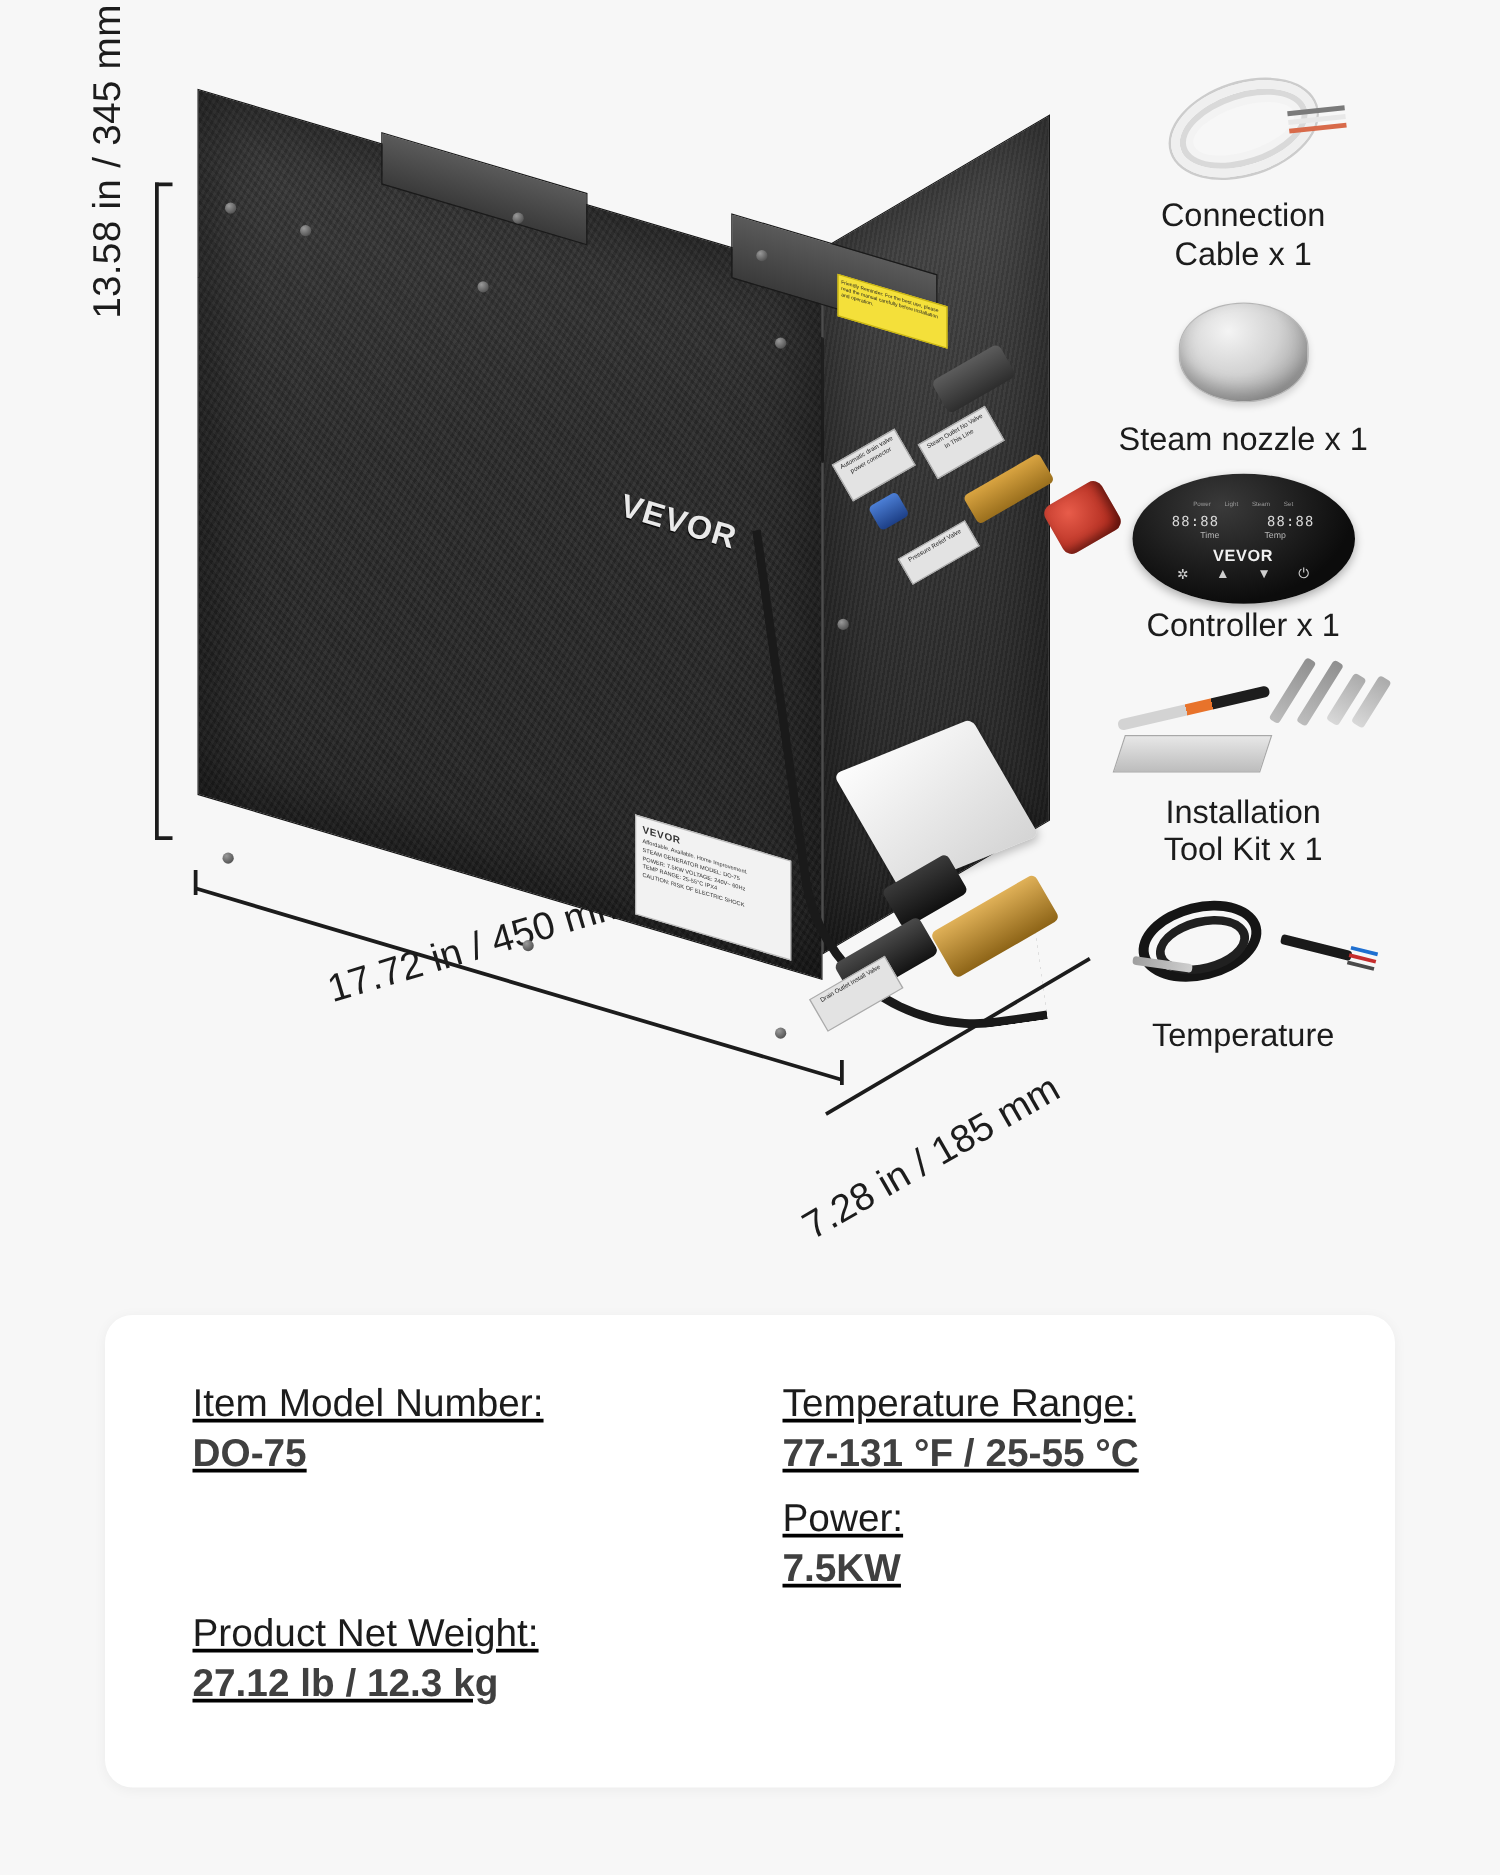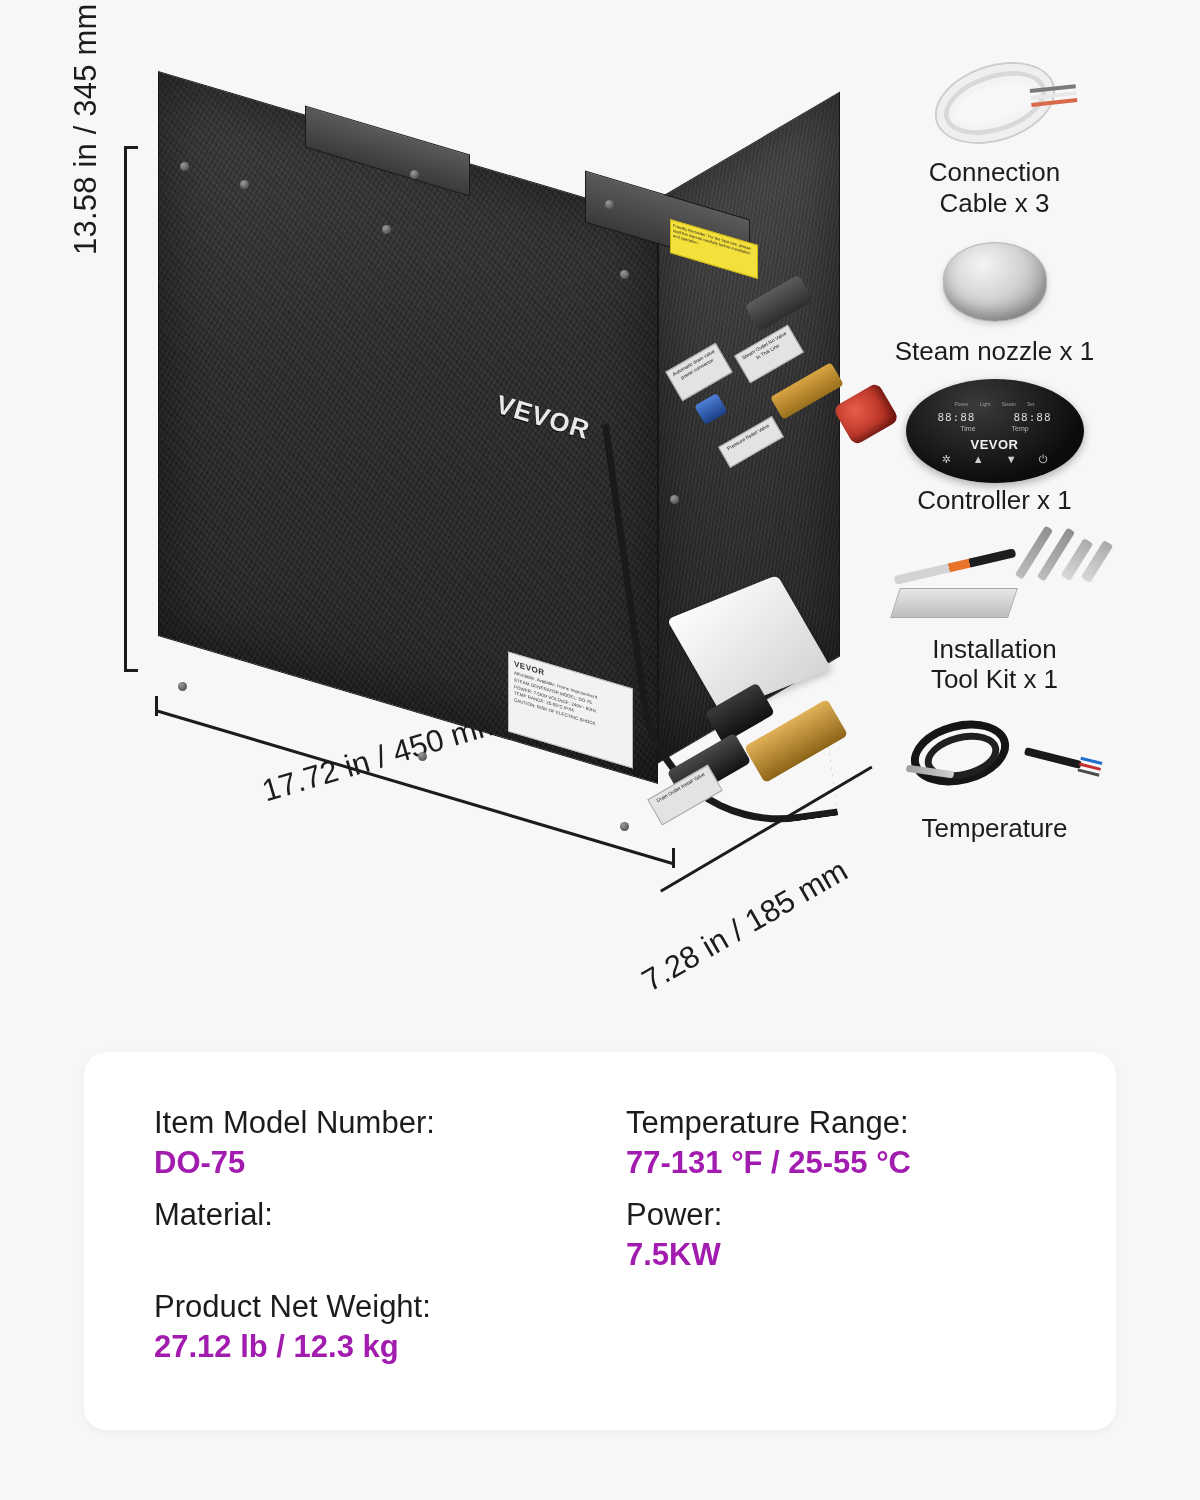--- a/index.html
+++ b/index.html
@@ -424,30 +424,30 @@
     border-radius: 22px;
     box-shadow: 0 2px 10px rgba(0,0,0,.05);
     padding: 52px 64px;
     display: grid;
     grid-template-columns: 1fr 1fr;
     grid-template-rows: repeat(3, 1fr);
     column-gap: 40px;
     row-gap: 2px;
     align-content: center;
   }
-  .spec-item { padding-left: 6px; }
+  .spec-item { padding-left: 6px; text-decoration: underline; }
   .spec-label {
     font-size: 31px;
     color: #1c1c1c;
     line-height: 1.25;
   }
   .spec-value {
     font-size: 31px;
     font-weight: bold;
-    color: #a21caf;
+    color: #404040;
     line-height: 1.3;
   }
 </style>
 </head>
 <body>
 
 <div class="page">
 
   <div class="bracket-v"></div>
   <div class="dim-height">13.58 in / 345 mm</div>
@@ -510,21 +510,21 @@
   </div>
 
   <div class="accessories">
 
     <div class="acc">
       <div class="acc-img">
         <div class="coil"></div>
       </div>
       <div class="acc-cap">
         <div>Connection</div>
-        <div>Cable x 3</div>
+        <div>Cable x 1</div>
       </div>
     </div>
 
     <div class="acc">
       <div class="acc-img">
         <div class="nozzle-disc"></div>
       </div>
       <div class="acc-cap">
         <div>Steam nozzle x 1</div>
       </div>
@@ -597,21 +597,20 @@
   <div class="spec-card">
     <div class="spec-item">
       <div class="spec-label">Item Model Number:</div>
       <div class="spec-value">DO-75</div>
     </div>
     <div class="spec-item">
       <div class="spec-label">Temperature Range:</div>
       <div class="spec-value">77-131 °F / 25-55 °C</div>
     </div>
     <div class="spec-item">
-      <div class="spec-label">Material:</div>
     </div>
     <div class="spec-item">
       <div class="spec-label">Power:</div>
       <div class="spec-value">7.5KW</div>
     </div>
     <div class="spec-item">
       <div class="spec-label">Product Net Weight:</div>
       <div class="spec-value">27.12 lb / 12.3 kg</div>
     </div>
   </div>

